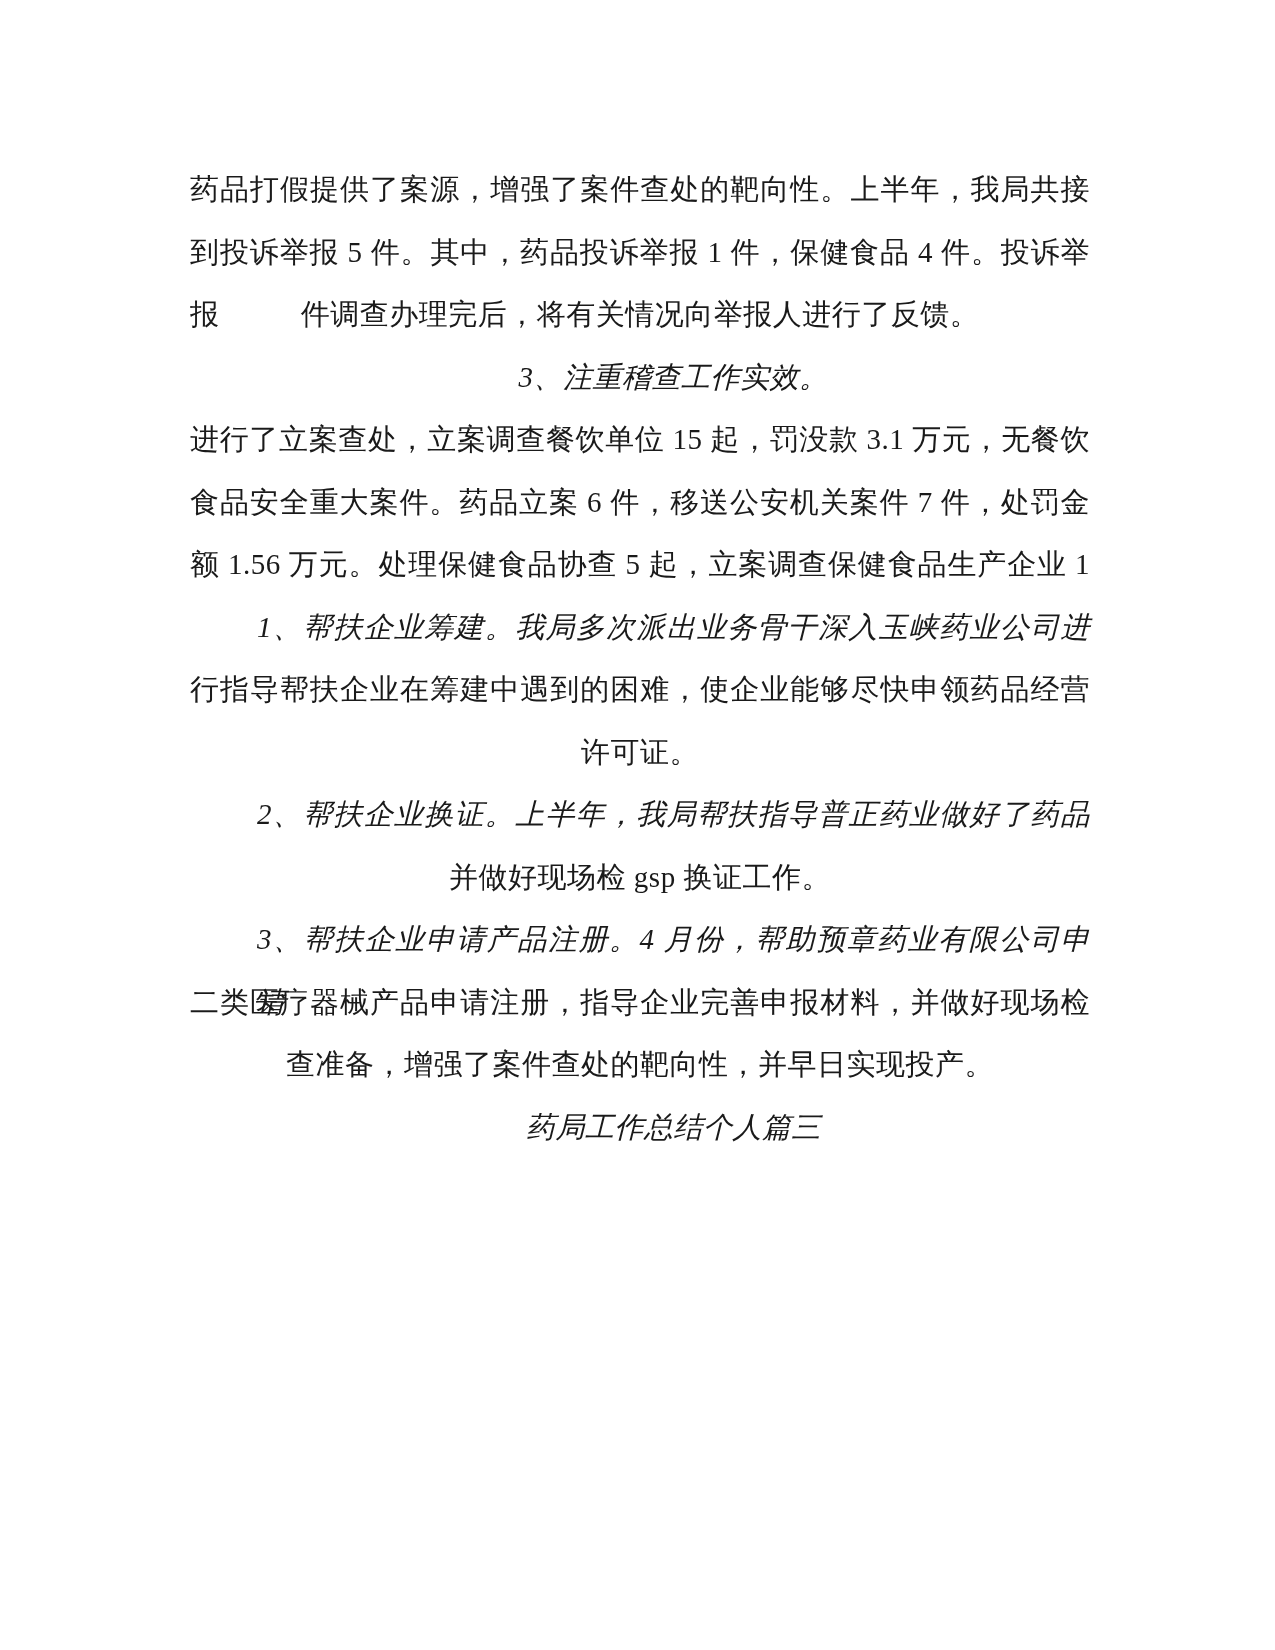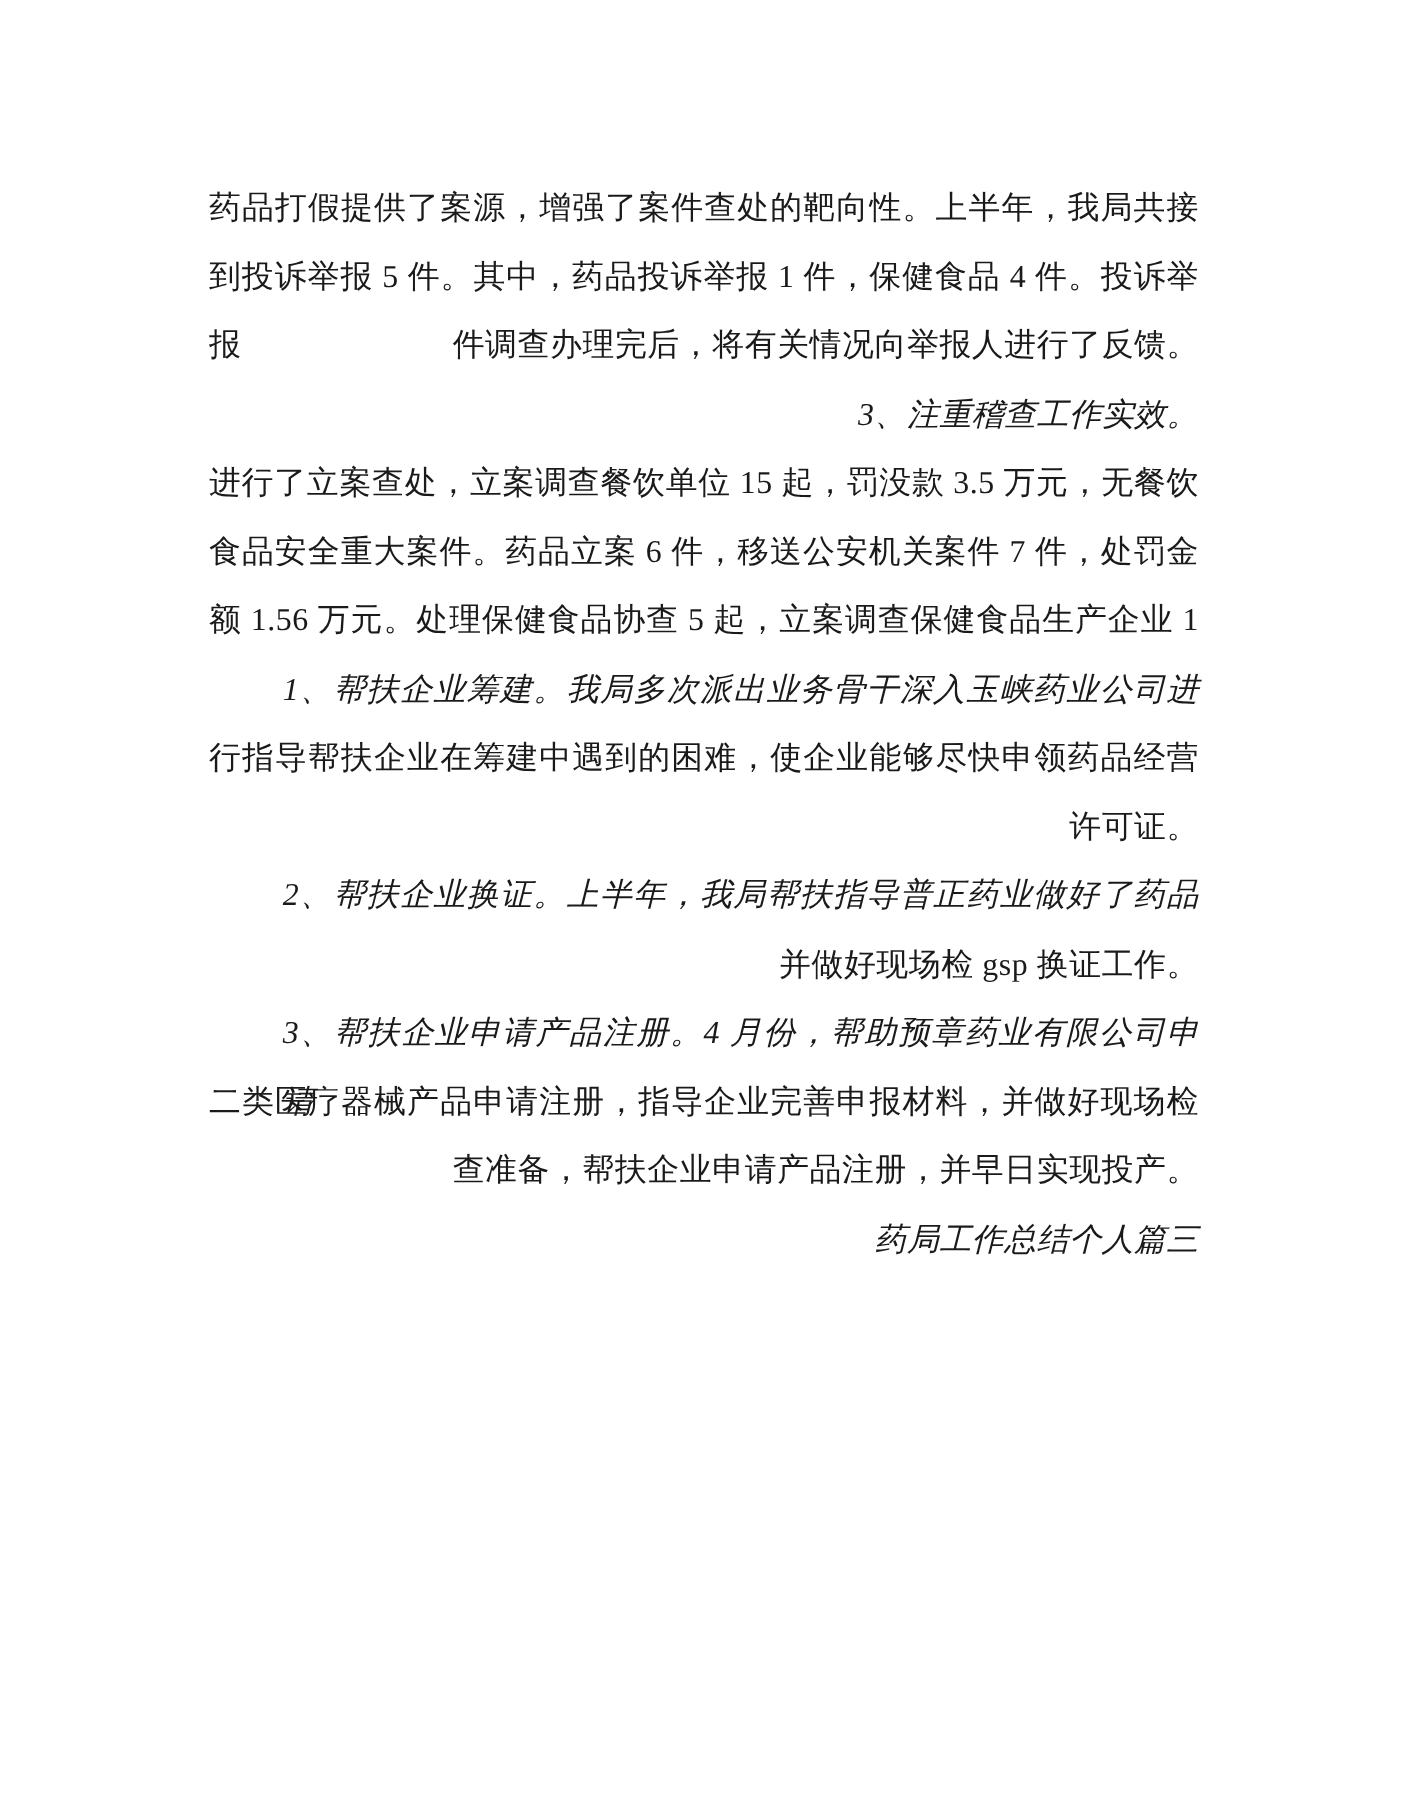--- a/index.html
+++ b/index.html
@@ -20,21 +20,21 @@
     padding: 146px 185px 0 190px;
   }
   .textblock {
     width: 100%;
   }
   .line {
     font-size: 29px;
     line-height: 62.5px;
     height: 62.5px;
     letter-spacing: 0.5px;
-    text-align: right;
+    text-align: center;
     white-space: nowrap;
   }
   .line.justify {
     white-space: normal;
     text-align: justify;
     text-align-last: justify;
   }
   .line.indent {
     padding-left: 67px;
     font-style: italic;
@@ -42,26 +42,26 @@
 </style>
 </head>
 <body>
 
 <div class="page">
   <div class="textblock">
     <div class="line justify">药品打假提供了案源，增强了案件查处的靶向性。上半年，我局共接</div>
     <div class="line justify">到投诉举报 5 件。其中，药品投诉举报 1 件，保健食品 4 件。投诉举报</div>
     <div class="line">件调查办理完后，将有关情况向举报人进行了反馈。</div>
     <div class="line indent">3、注重稽查工作实效。</div>
-    <div class="line justify">进行了立案查处，立案调查餐饮单位 15 起，罚没款 3.5 万元，无餐饮</div>
+    <div class="line justify">进行了立案查处，立案调查餐饮单位 15 起，罚没款 3.1 万元，无餐饮</div>
     <div class="line justify">食品安全重大案件。药品立案 6 件，移送公安机关案件 7 件，处罚金</div>
     <div class="line justify">额 1.56 万元。处理保健食品协查 5 起，立案调查保健食品生产企业 1</div>
     <div class="line indent justify">1、帮扶企业筹建。我局多次派出业务骨干深入玉峡药业公司进</div>
     <div class="line justify">行指导帮扶企业在筹建中遇到的困难，使企业能够尽快申领药品经营</div>
     <div class="line">许可证。</div>
     <div class="line indent justify">2、帮扶企业换证。上半年，我局帮扶指导普正药业做好了药品</div>
     <div class="line">并做好现场检 gsp 换证工作。</div>
     <div class="line indent justify">3、帮扶企业申请产品注册。4 月份，帮助预章药业有限公司申请</div>
     <div class="line justify">二类医疗器械产品申请注册，指导企业完善申报材料，并做好现场检</div>
-    <div class="line">查准备，帮扶企业申请产品注册，并早日实现投产。</div>
+    <div class="line">查准备，增强了案件查处的靶向性，并早日实现投产。</div>
     <div class="line indent">药局工作总结个人篇三</div>
   </div>
 </div>
 
 </body></html>

